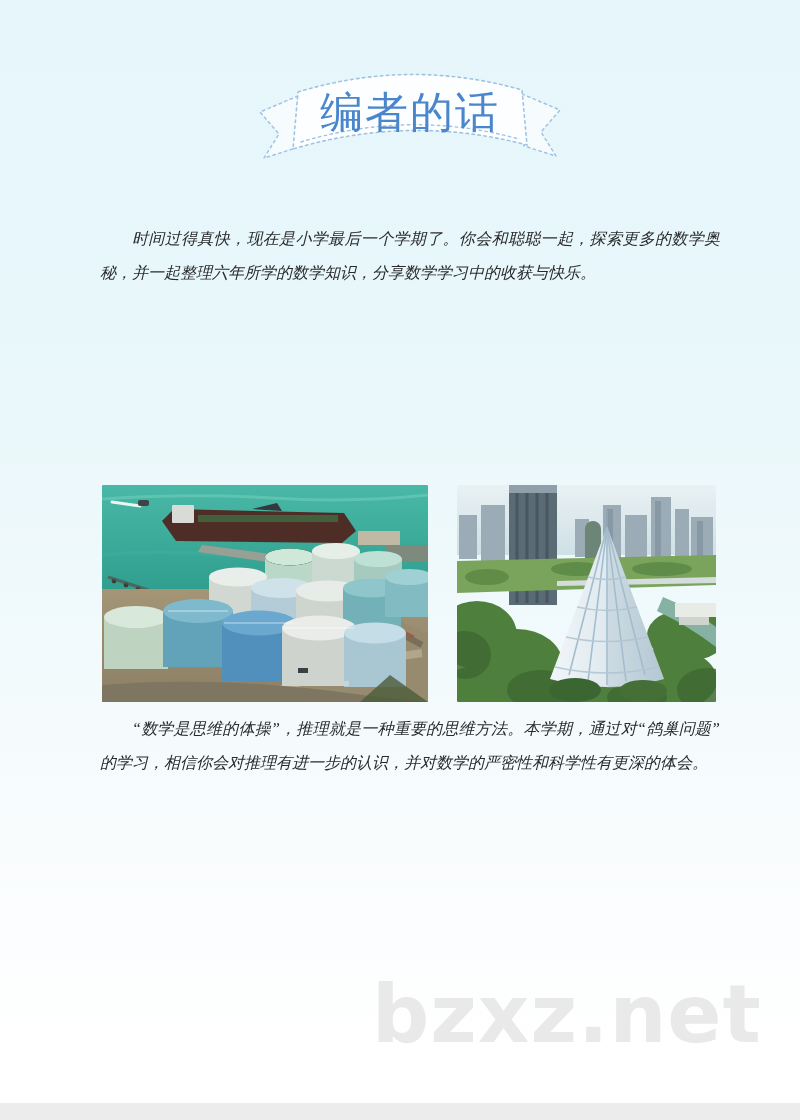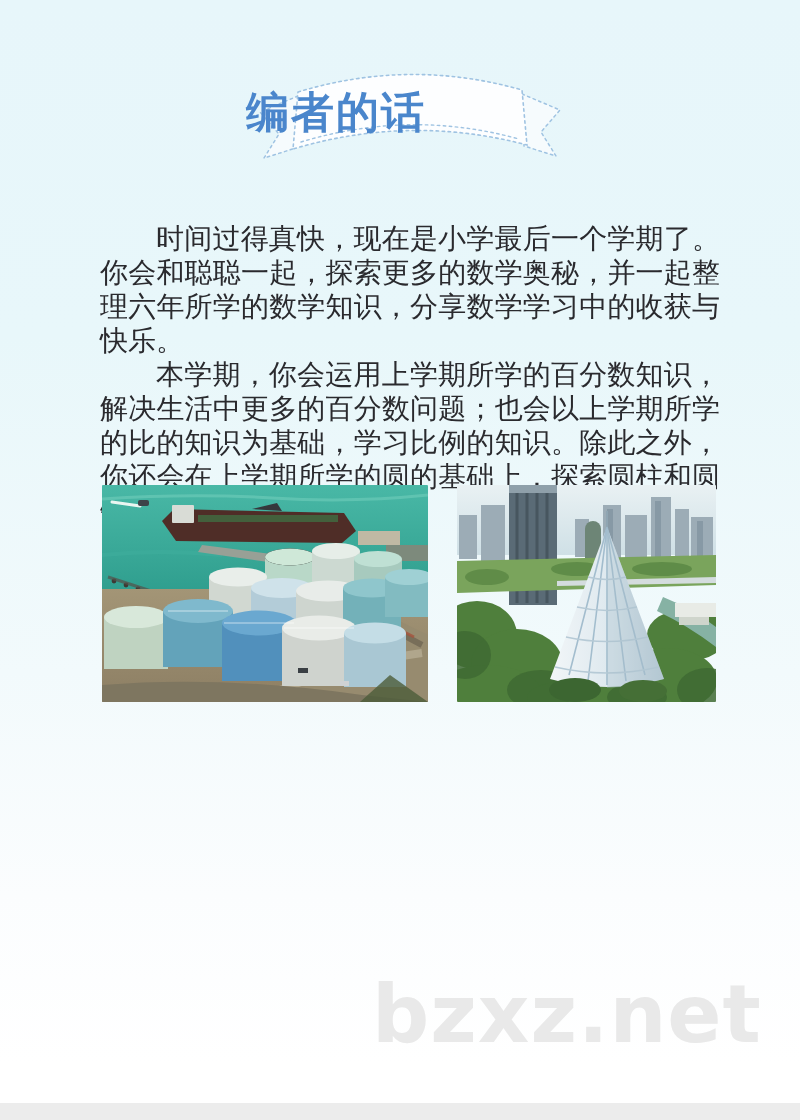--- a/index.html
+++ b/index.html
@@ -9,31 +9,32 @@
     margin:0 auto;
     overflow:hidden;
     background:linear-gradient(180deg,#e7f6fa 0%,#e8f7fa 30%,#f2fafc 60%,#fbfdfe 80%,#ffffff 95%);
     font-family:"Liberation Serif","DejaVu Serif",serif;
   }
   
   .banner{position:absolute;left:246px;top:52px;width:328px;height:134px;}
   .banner svg{position:absolute;left:0;top:0;width:100%;height:100%;}
   .banner-title{
     position:absolute;left:0;right:0;top:32px;
-    text-align:left;
+    text-align:center;
     font-family:"DejaVu Sans","Liberation Sans",sans-serif;
-    font-weight:700;font-size:43px;letter-spacing:2px;
+    font-weight:400;font-size:43px;letter-spacing:2px;
     color:#4a86cc;
   }
   
   .textblock{
     position:absolute;left:100px;width:620px;
-    font-size:28px;line-height:34px;
+    font-size:16px;line-height:34px;
     color:#2a2a2e;
     text-align:justify;
+    font-style:italic;
   }
   .textblock p{margin:0;text-indent:2em;}
   .block-1{top:222px;}
   .block-2{top:712px;}
   
   .photo{position:absolute;top:485px;height:217px;overflow:hidden;border-radius:1px;}
   .photo svg{display:block;width:100%;height:100%;}
   .photo-left{left:102px;width:326px;}
   .photo-right{left:457px;width:259px;}
   
@@ -67,21 +68,20 @@
 
         <path d="M52,40 Q164,6 276,38 L281,93 Q164,62 47,97 Z" fill="#fdfeff" stroke="#9fc3e2" stroke-width="1.6" stroke-dasharray="2.5 3.5" stroke-linecap="round"></path>
 
         <path d="M55,90 Q164,57 273,87" fill="none" stroke="#9fc3e2" stroke-width="1.4" stroke-dasharray="2.5 3.5" stroke-linecap="round"></path>
       </svg>
       <div class="banner-title">编者的话</div>
     </div>
 
     <div class="textblock block-1">
       <p>时间过得真快，现在是小学最后一个学期了。你会和聪聪一起，探索更多的数学奥秘，并一起整理六年所学的数学知识，分享数学学习中的收获与快乐。</p>
-      <p>本学期，你会运用上学期所学的百分数知识，解决生活中更多的百分数问题；也会以上学期所学的比的知识为基础，学习比例的知识。除此之外，你还会在上学期所学的圆的基础上，探索圆柱和圆锥的奥秘。</p>
     </div>
 
     <div class="photo photo-left" role="img" aria-label="港口码头与圆柱形储油罐">
       <svg viewBox="0 0 326 217" preserveAspectRatio="none">
         <defs>
           <linearGradient id="waterL" x1="0" y1="0" x2="0" y2="1">
             <stop offset="0" stop-color="#49b8a6"></stop>
               <stop offset="1" stop-color="#2e9d8d"></stop>
           </linearGradient>
           <linearGradient id="groundL" x1="0" y1="0" x2="0" y2="1">
@@ -263,18 +263,19 @@
         </g>
 
         <path d="M150,42 L207,194 Q178,202 150,203 Z" fill="#a9bfcc" opacity="0.35"></path>
 
         <ellipse cx="118" cy="205" rx="26" ry="12" fill="#3c6631"></ellipse>
         <ellipse cx="186" cy="206" rx="24" ry="11" fill="#456f36"></ellipse>
       </svg>
     </div>
 
     <div class="textblock block-2">
+      <p>“数学是思维的体操”，推理就是一种重要的思维方法。本学期，通过对“鸽巢问题”的学习，相信你会对推理有进一步的认识，并对数学的严密性和科学性有更深的体会。</p>
     </div>
 
   </div>
 
   <div class="bottom-bar"></div>
 </div>
 
 </body></html>

